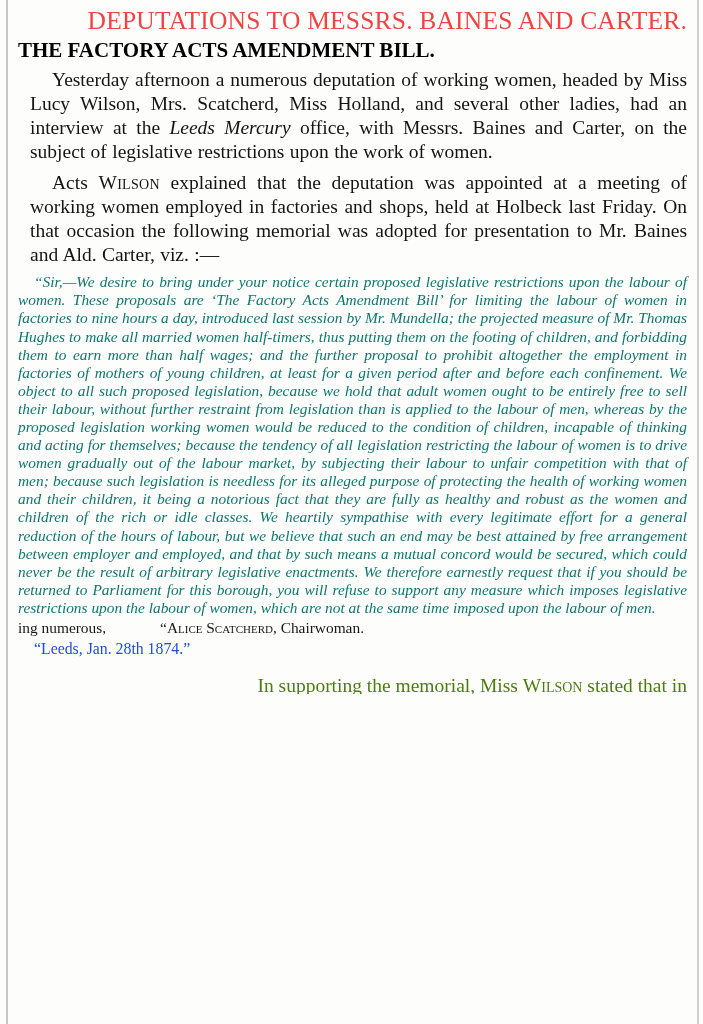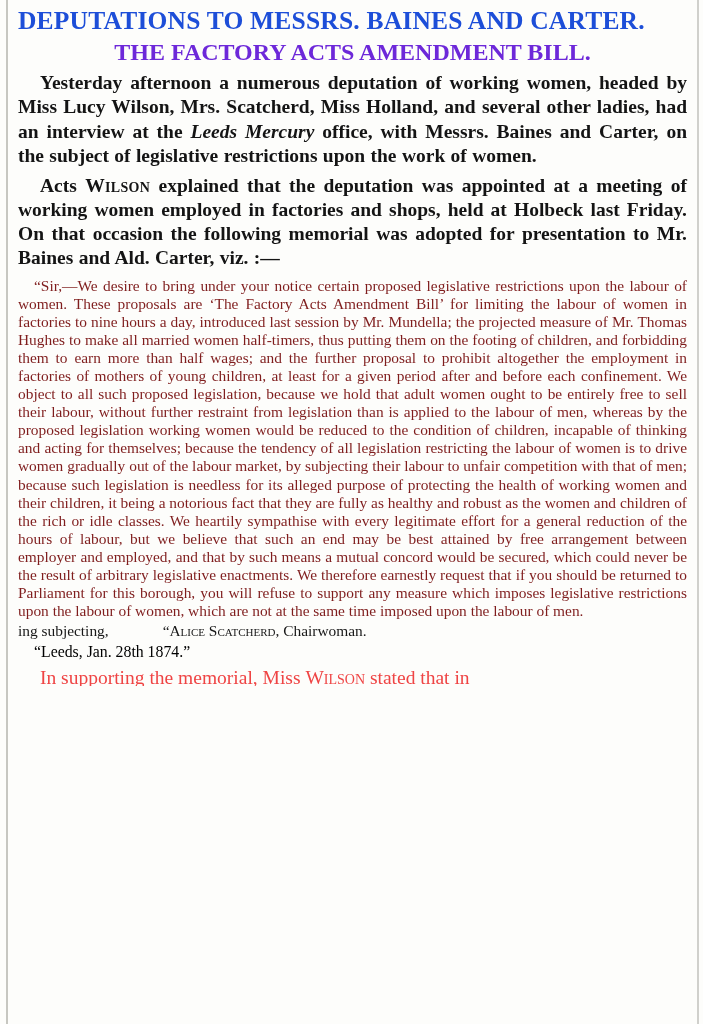--- a/index.html
+++ b/index.html
@@ -36,61 +36,61 @@
   .rule-right {
     position: absolute;
     right: 4px;
     top: 0;
     bottom: 0;
     width: 2px;
     background: #9a9a92;
     opacity: 0.45;
   }
   .headline {
-    text-align: left;
+    text-align: right;
     font-family: "Liberation Serif", serif;
-    font-weight: bold;
+    font-weight: normal;
     font-size: 25.5px;
     line-height: 1.05;
     letter-spacing: 0.2px;
     margin: 2px 0 2px 0;
-    color: #1d4ed8;
+    color: #ef4444;
   }
   .subhead {
-    text-align: center;
+    text-align: left;
     font-family: "Liberation Serif", serif;
     font-weight: bold;
-    font-size: 24px;
+    font-size: 21px;
     line-height: 1.1;
     margin: 4px 0 6px 0;
-    color: #6d28d9;
+    color: #000000;
   }
   .lede {
     font-size: 19.5px;
     line-height: 1.24;
     text-align: justify;
     text-indent: 22px;
-    margin: 0 0 6px 0;
+    margin: 0 0 6px 12px;
     color: #141414;
     word-spacing: 0.5px;
-    font-weight: bold;
   }
   .lede .sc {
     font-variant: small-caps;
     letter-spacing: 0.3px;
   }
   .lede em {
     font-style: italic;
   }
   .body-small {
     font-size: 15.4px;
     line-height: 1.175;
     text-align: justify;
     margin: 0 0 2px 0;
-    color: #7f1d1d;
+    color: #0f766e;
+    font-style: italic;
   }
   .body-small.indent {
     text-indent: 16px;
   }
   .sc {
     font-variant: small-caps;
   }
   .sig-row {
     font-size: 15.4px;
     line-height: 1.175;
@@ -98,32 +98,33 @@
     color: #171717;
   }
   .sig-name {
     display: inline-block;
     margin-left: 54px;
     font-variant: small-caps;
   }
   .dateline {
     font-size: 15.8px;
     line-height: 1.2;
-    margin: 3px 0 4px 0;
+    margin: 3px 0 15px 0;
     text-indent: 16px;
-    color: #000000;
+    color: #1d4ed8;
   }
   .tail {
     font-size: 19.5px;
     line-height: 1.24;
     text-indent: 22px;
     margin: 2px 0 0 0;
-    color: #ef4444;
+    color: #4d7c0f;
     overflow: hidden;
     height: 20px;
+    text-align: right;
   }
   .tail .sc { font-variant: small-caps; }
 </style>
 </head>
 <body>
 
 <div class="page">
 
   <div class="rule-left"></div>
   <div class="rule-right"></div>
@@ -137,21 +138,21 @@
   </p>
 
   <p class="lede">
     <span>Acts </span><span class="sc">Wilson</span><span> explained that the deputation was appointed at a meeting of working women employed in factories and shops, held at Holbeck last Friday. On that occasion the following memorial was adopted for presentation to Mr. Baines and Ald. Carter, viz. :—</span>
   </p>
 
   <p class="body-small indent">“Sir,—We desire to bring under your notice certain proposed legislative restrictions upon the labour of women. These proposals are ‘The Factory Acts Amendment Bill’ for limiting the labour of women in factories to nine hours a day, introduced last session by Mr. Mundella; the projected measure of Mr. Thomas Hughes to make all married women half-timers, thus putting them on the footing of children, and forbidding them to earn more than half wages; and the further proposal to prohibit altogether the employment in factories of mothers of young children, at least for a given period after and before each confinement. We object to all such proposed legislation, because we hold that adult women ought to be entirely free to sell their labour, without further restraint from legislation than is applied to the labour of men, whereas by the proposed legislation working women would be reduced to the condition of children, incapable of thinking and acting for themselves; because the tendency of all legislation restricting the labour of women is to drive women gradually out of the labour market, by subjecting their labour to unfair competition with that of men; because such legislation is needless for its alleged purpose of protecting the health of working women and their children, it being a notorious fact that they are fully as healthy and robust as the women and children of the rich or idle classes. We heartily sympathise with every legitimate effort for a general reduction of the hours of labour, but we believe that such an end may be best attained by free arrangement between employer and employed, and that by such means a mutual concord would be secured, which could never be the result of arbitrary legislative enactments. We therefore earnestly request that if you should be returned to Parliament for this borough, you will refuse to support any measure which imposes legislative restrictions upon the labour of women, which are not at the same time imposed upon the labour of men.</p>
 
 
   <div class="sig-row">
-    <span>ing subjecting,</span><span class="sig-name"><span>“</span><span>Alice Scatcherd</span></span><span>, Chairwoman.</span>
+    <span>ing numerous,</span><span class="sig-name"><span>“</span><span>Alice Scatcherd</span></span><span>, Chairwoman.</span>
   </div>
 
   <p class="dateline">“Leeds, Jan. 28th 1874.”</p>
 
   <p class="tail">
     <span>In supporting the memorial, Miss </span><span class="sc">Wilson</span><span> stated that in</span>
   </p>
 
 </div>
 

